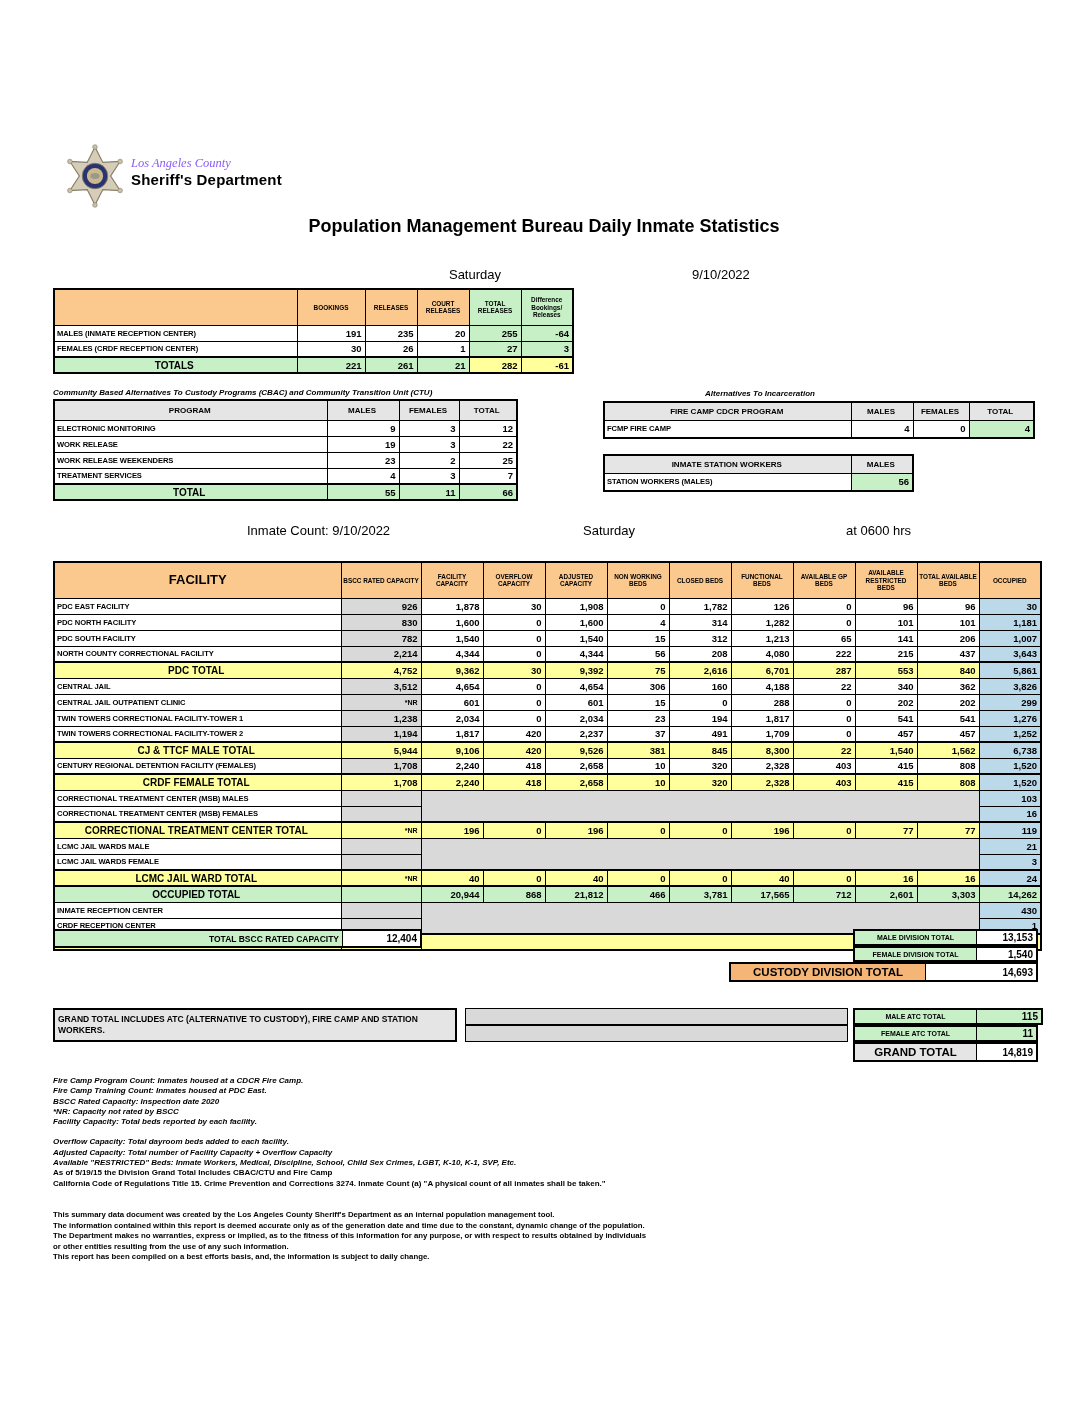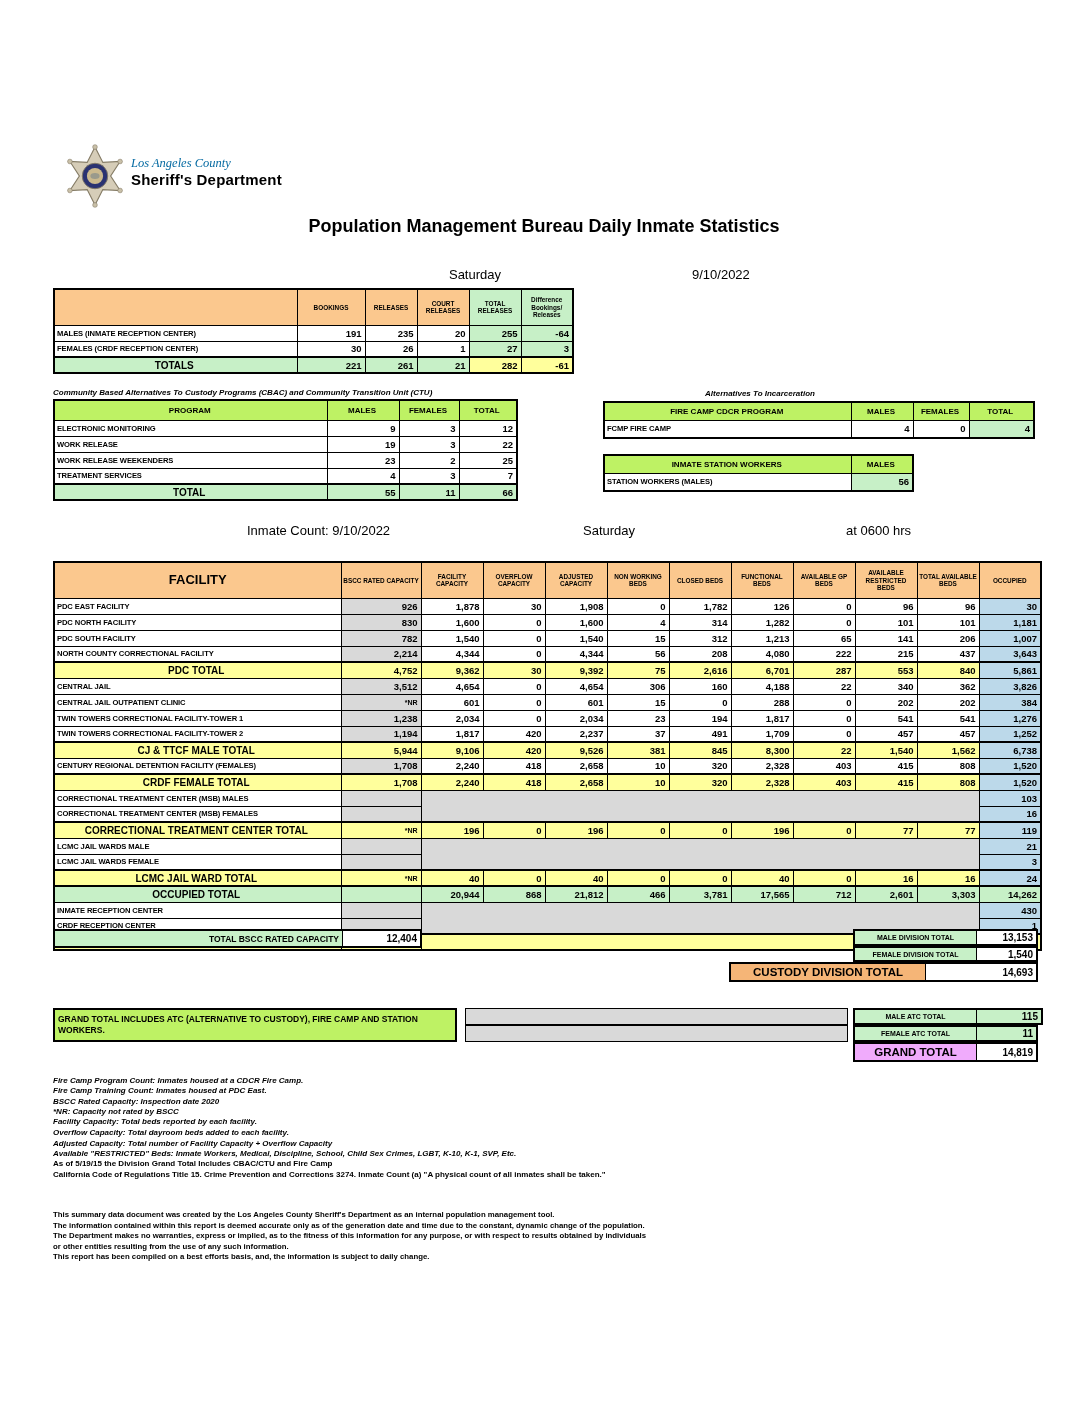--- a/index.html
+++ b/index.html
@@ -12,49 +12,49 @@
   table{border-collapse:collapse;table-layout:fixed;border:2px solid #000}
   td{border:1px solid #000;font-weight:bold;font-size:9.5px;line-height:13px;
      text-align:right;padding:0 3px 0 1px;height:16px;overflow:hidden;white-space:nowrap}
   .lbl{text-align:left;font-size:7.6px;letter-spacing:-0.1px;padding-left:2px;white-space:nowrap}
   .lblr{text-align:center;font-size:10px;padding-right:4px}
   .num{font-size:9.5px}
   .nr{font-size:7px}
   .hdr{background:#FBC88E;font-size:6.4px;text-align:center;line-height:7.2px;
        white-space:normal;padding:1px;vertical-align:middle}
   .hdr-fac{font-size:13px;line-height:14px}
-  .tanc{background:#bef264;font-size:8px;text-align:center;vertical-align:middle}
+  .tanc{background:#e5e5e5;font-size:8px;text-align:center;vertical-align:middle}
   .mint{background:#C7F0C7}
   .yellow{background:#FFFF9C}
   .blue{background:#BCD9EA}
   .gray{background:#D9D9D9}
   .bt2 td{border-top:2px solid #000}
   .h36 td{height:36px}
   .h20 td{height:20px}
   .h18 td{height:18px}
 
   
   .box{position:absolute;border:2px solid #000;display:flex;align-items:stretch;background:#fff}
   .bc{display:flex;align-items:center;justify-content:flex-end;font-weight:bold;
       padding:0 3px;overflow:hidden;white-space:nowrap}
   .bc+.bc{border-left:1px solid #000}
   .bc.ctr{justify-content:center}
   .bc.sm{font-size:7px}
   .bc.val{font-size:10px}
   .bc.big{font-size:11.5px}
   .peach{background:#F5B577}
-  .cyan{background:#f0abfc}
+  .cyan{background:#e5e5e5}
   .graybar{position:absolute;border:1px solid #000;background:#D9D9D9}
 
   
   .doc-title{position:absolute;left:0;top:216px;width:1088px;text-align:center;
              font-size:18px;font-weight:bold}
   .bold13{position:absolute;font-size:13px;font-weight:normal}
   .sec-title{position:absolute;font-size:8px;font-weight:bold;font-style:italic}
-  .agency1{font-family:"Liberation Serif",serif;font-style:italic;font-size:12.5px;color:#0369a1}
+  .agency1{font-family:"Liberation Serif",serif;font-style:italic;font-size:12.5px;color:#8b5cf6}
   .agency2{font-size:15px;font-weight:bold;letter-spacing:0.2px}
   .fnote{font-size:8px;font-weight:bold;font-style:italic;line-height:10.3px}
   .fnote.up{font-style:normal}
   .dline{font-size:7.8px;font-weight:bold;line-height:10.5px}
 </style>
 </head>
 <body>
 
 <div class="abs" style="left:66px;top:144px;width:60px;height:66px">
   <svg width="58" height="64" viewBox="0 0 100 110">
@@ -347,21 +347,21 @@
           <td class="num gray nr">*NR</td>
           <td class="num">601</td>
           <td class="num">0</td>
           <td class="num">601</td>
           <td class="num">15</td>
           <td class="num">0</td>
           <td class="num">288</td>
           <td class="num">0</td>
           <td class="num">202</td>
           <td class="num">202</td>
-          <td class="num blue">384</td>
+          <td class="num blue">299</td>
         </tr>
         <tr>
           <td class="lbl">TWIN TOWERS CORRECTIONAL FACILITY-TOWER 1</td>
           <td class="num gray">1,238</td>
           <td class="num">2,034</td>
           <td class="num">0</td>
           <td class="num">2,034</td>
           <td class="num">23</td>
           <td class="num">194</td>
           <td class="num">1,817</td>
@@ -545,21 +545,21 @@
   <div class="bc cyan ctr big" style="width:121px">GRAND TOTAL</div>
   <div class="bc val" style="flex:1">14,819</div>
 </div>
 
 <div class="abs" id="footnotes" style="left:53px;top:1076px;width:640px">
     <div class="fnote">Fire Camp Program Count: Inmates housed at a CDCR Fire Camp.</div>
     <div class="fnote">Fire Camp Training Count: Inmates housed at PDC East.</div>
     <div class="fnote">BSCC Rated Capacity: Inspection date 2020</div>
     <div class="fnote">*NR: Capacity not rated by BSCC</div>
     <div class="fnote">Facility Capacity: Total beds reported by each facility.</div>
-    <div class="fnote" style="margin-top: 1px;">Overflow Capacity: Total dayroom beds added to each facility.</div>
+    <div class="fnote" style="margin-top: 10px;">Overflow Capacity: Total dayroom beds added to each facility.</div>
     <div class="fnote">Adjusted Capacity: Total number of Facility Capacity + Overflow Capacity</div>
     <div class="fnote">Available "RESTRICTED" Beds: Inmate Workers, Medical, Discipline, School, Child Sex Crimes,  LGBT, K-10, K-1, SVP, Etc.</div>
     <div class="fnote up">As of 5/19/15 the Division Grand Total Includes CBAC/CTU and Fire Camp</div>
     <div class="fnote up">California Code of Regulations Title 15. Crime Prevention and Corrections 3274. Inmate Count (a) "A physical count of all inmates shall be taken."</div>
   </div>
 <div class="abs" id="disclaimer" style="left:53px;top:1210px;width:660px">
     <div class="dline">This summary data document was created by the Los Angeles County Sheriff's Department as an internal population management tool.</div>
     <div class="dline">The information contained within this report is deemed accurate only as of the generation date and time due to the constant, dynamic change of the population.</div>
     <div class="dline">The Department makes no warranties, express or implied, as to the fitness of this information for any purpose, or with respect to results obtained by individuals</div>
     <div class="dline">or other entities resulting from the use of any such information.</div>

